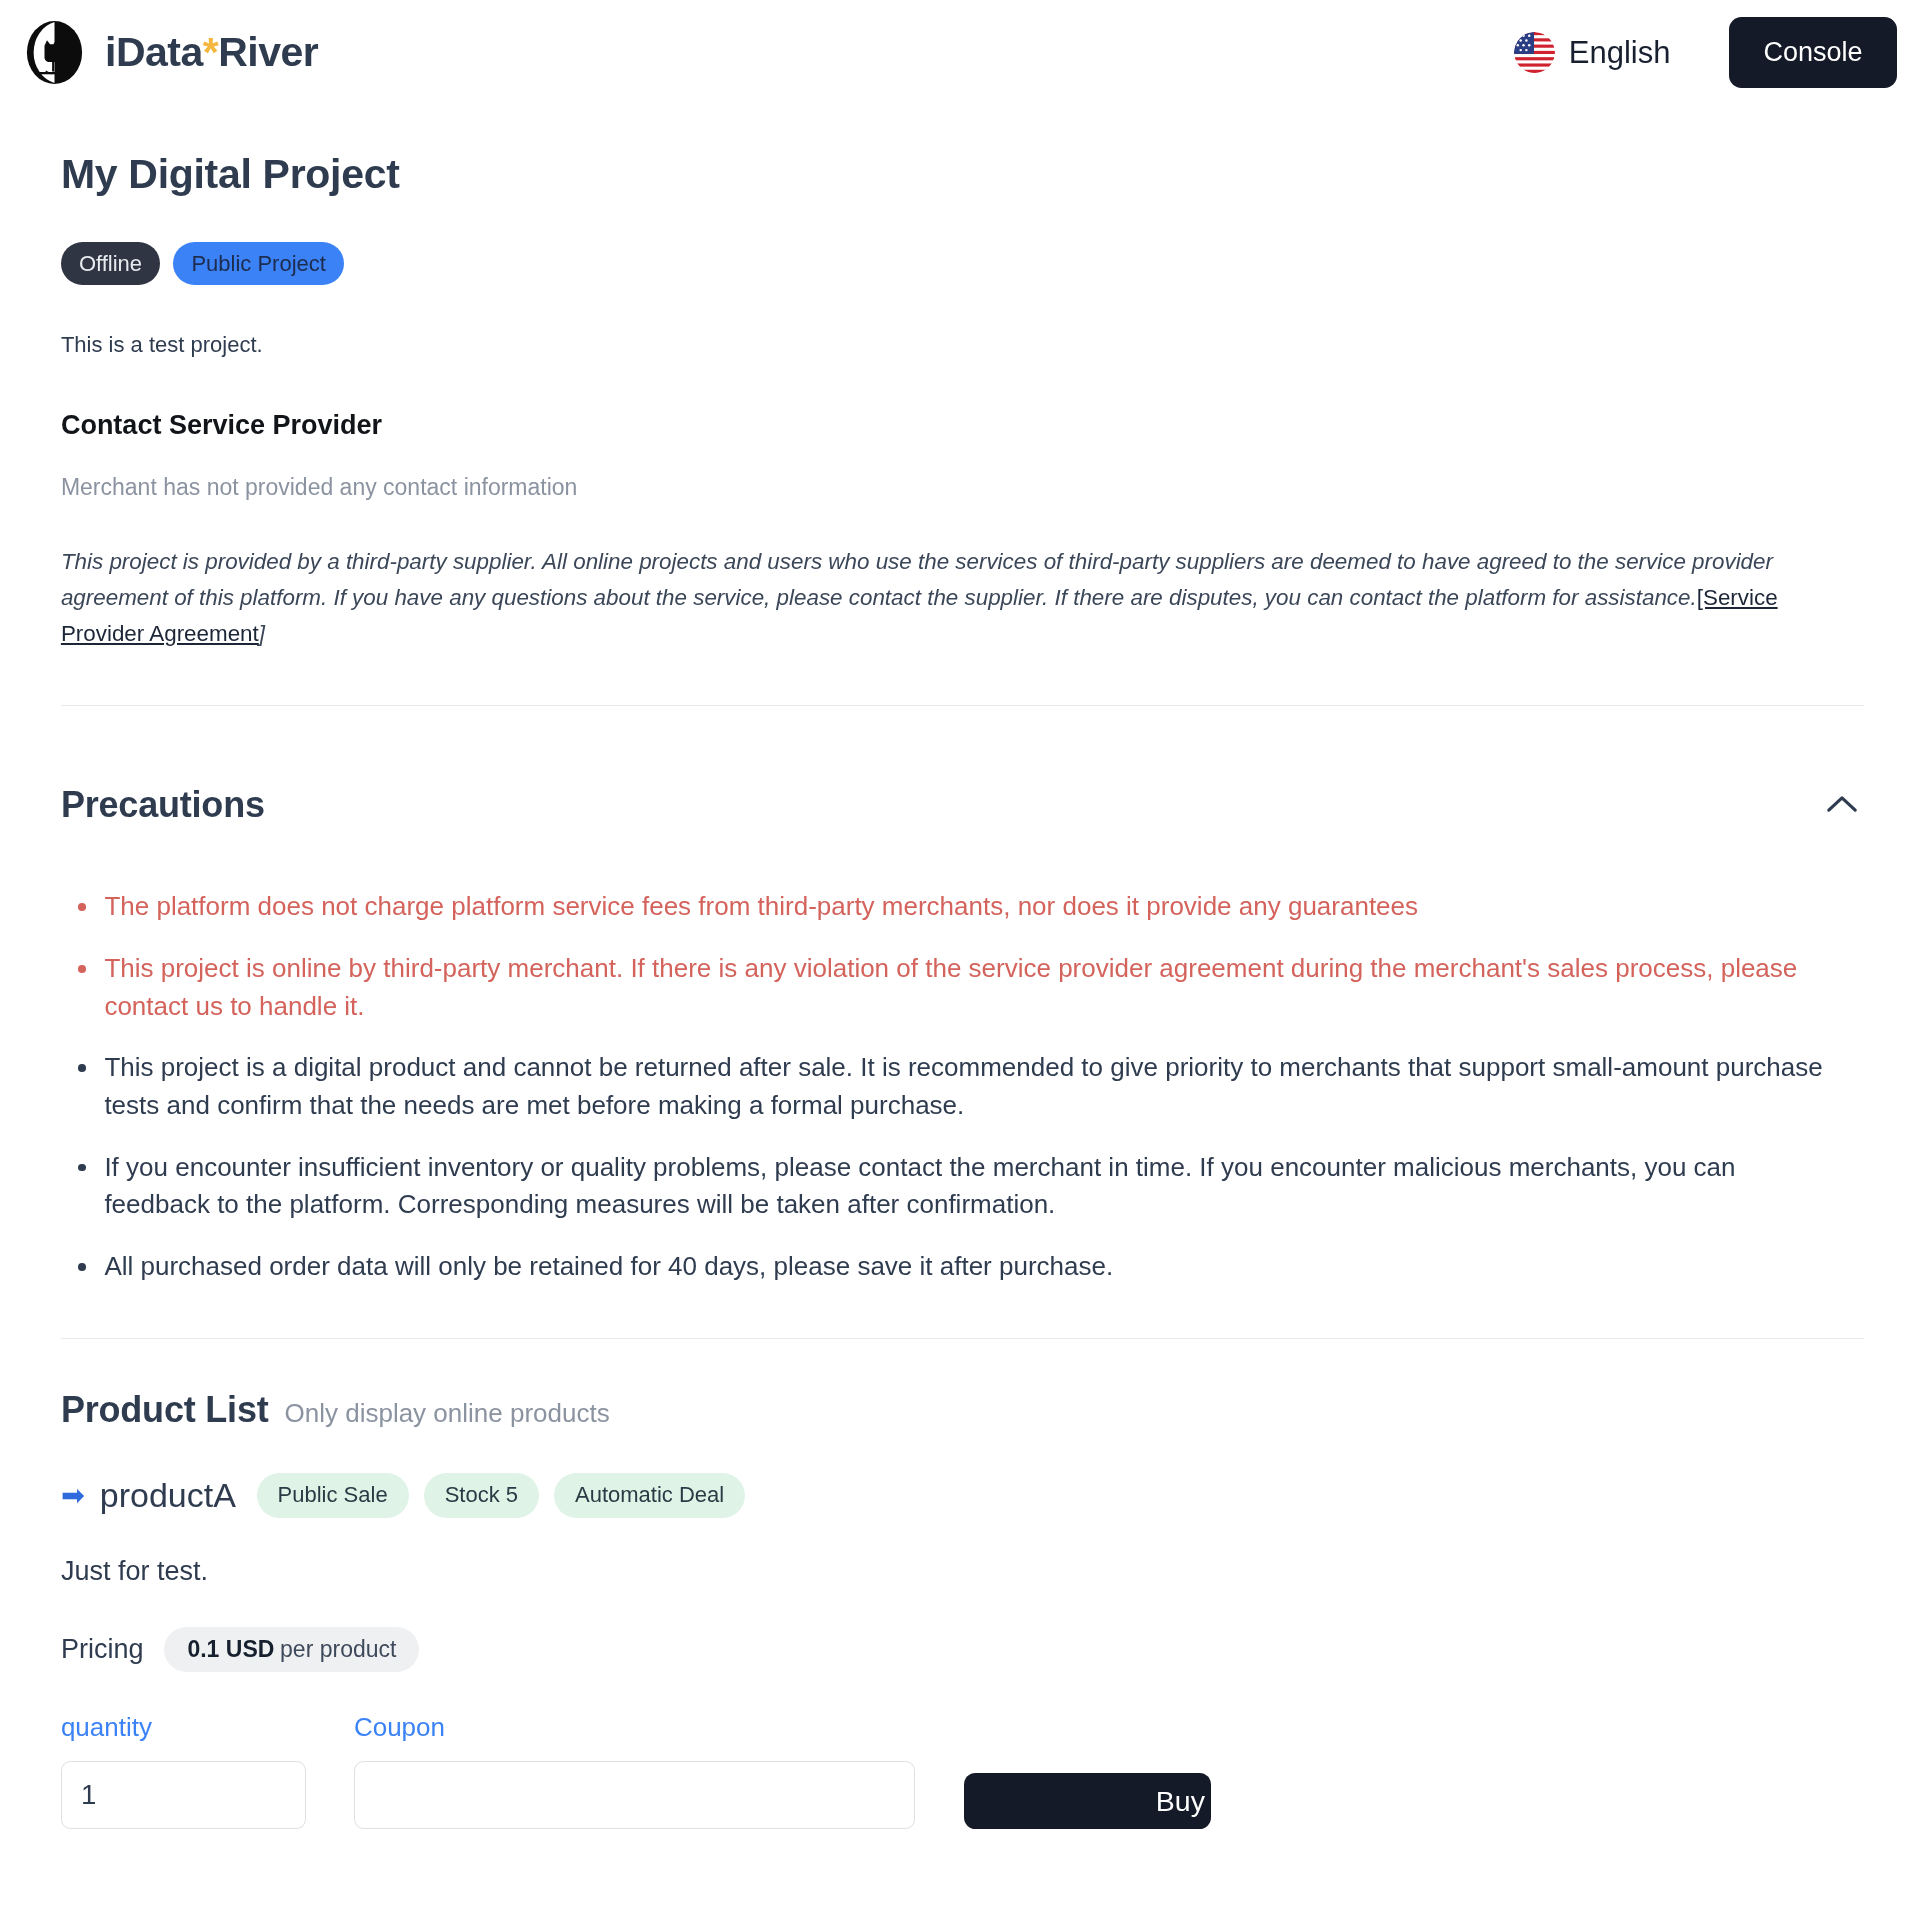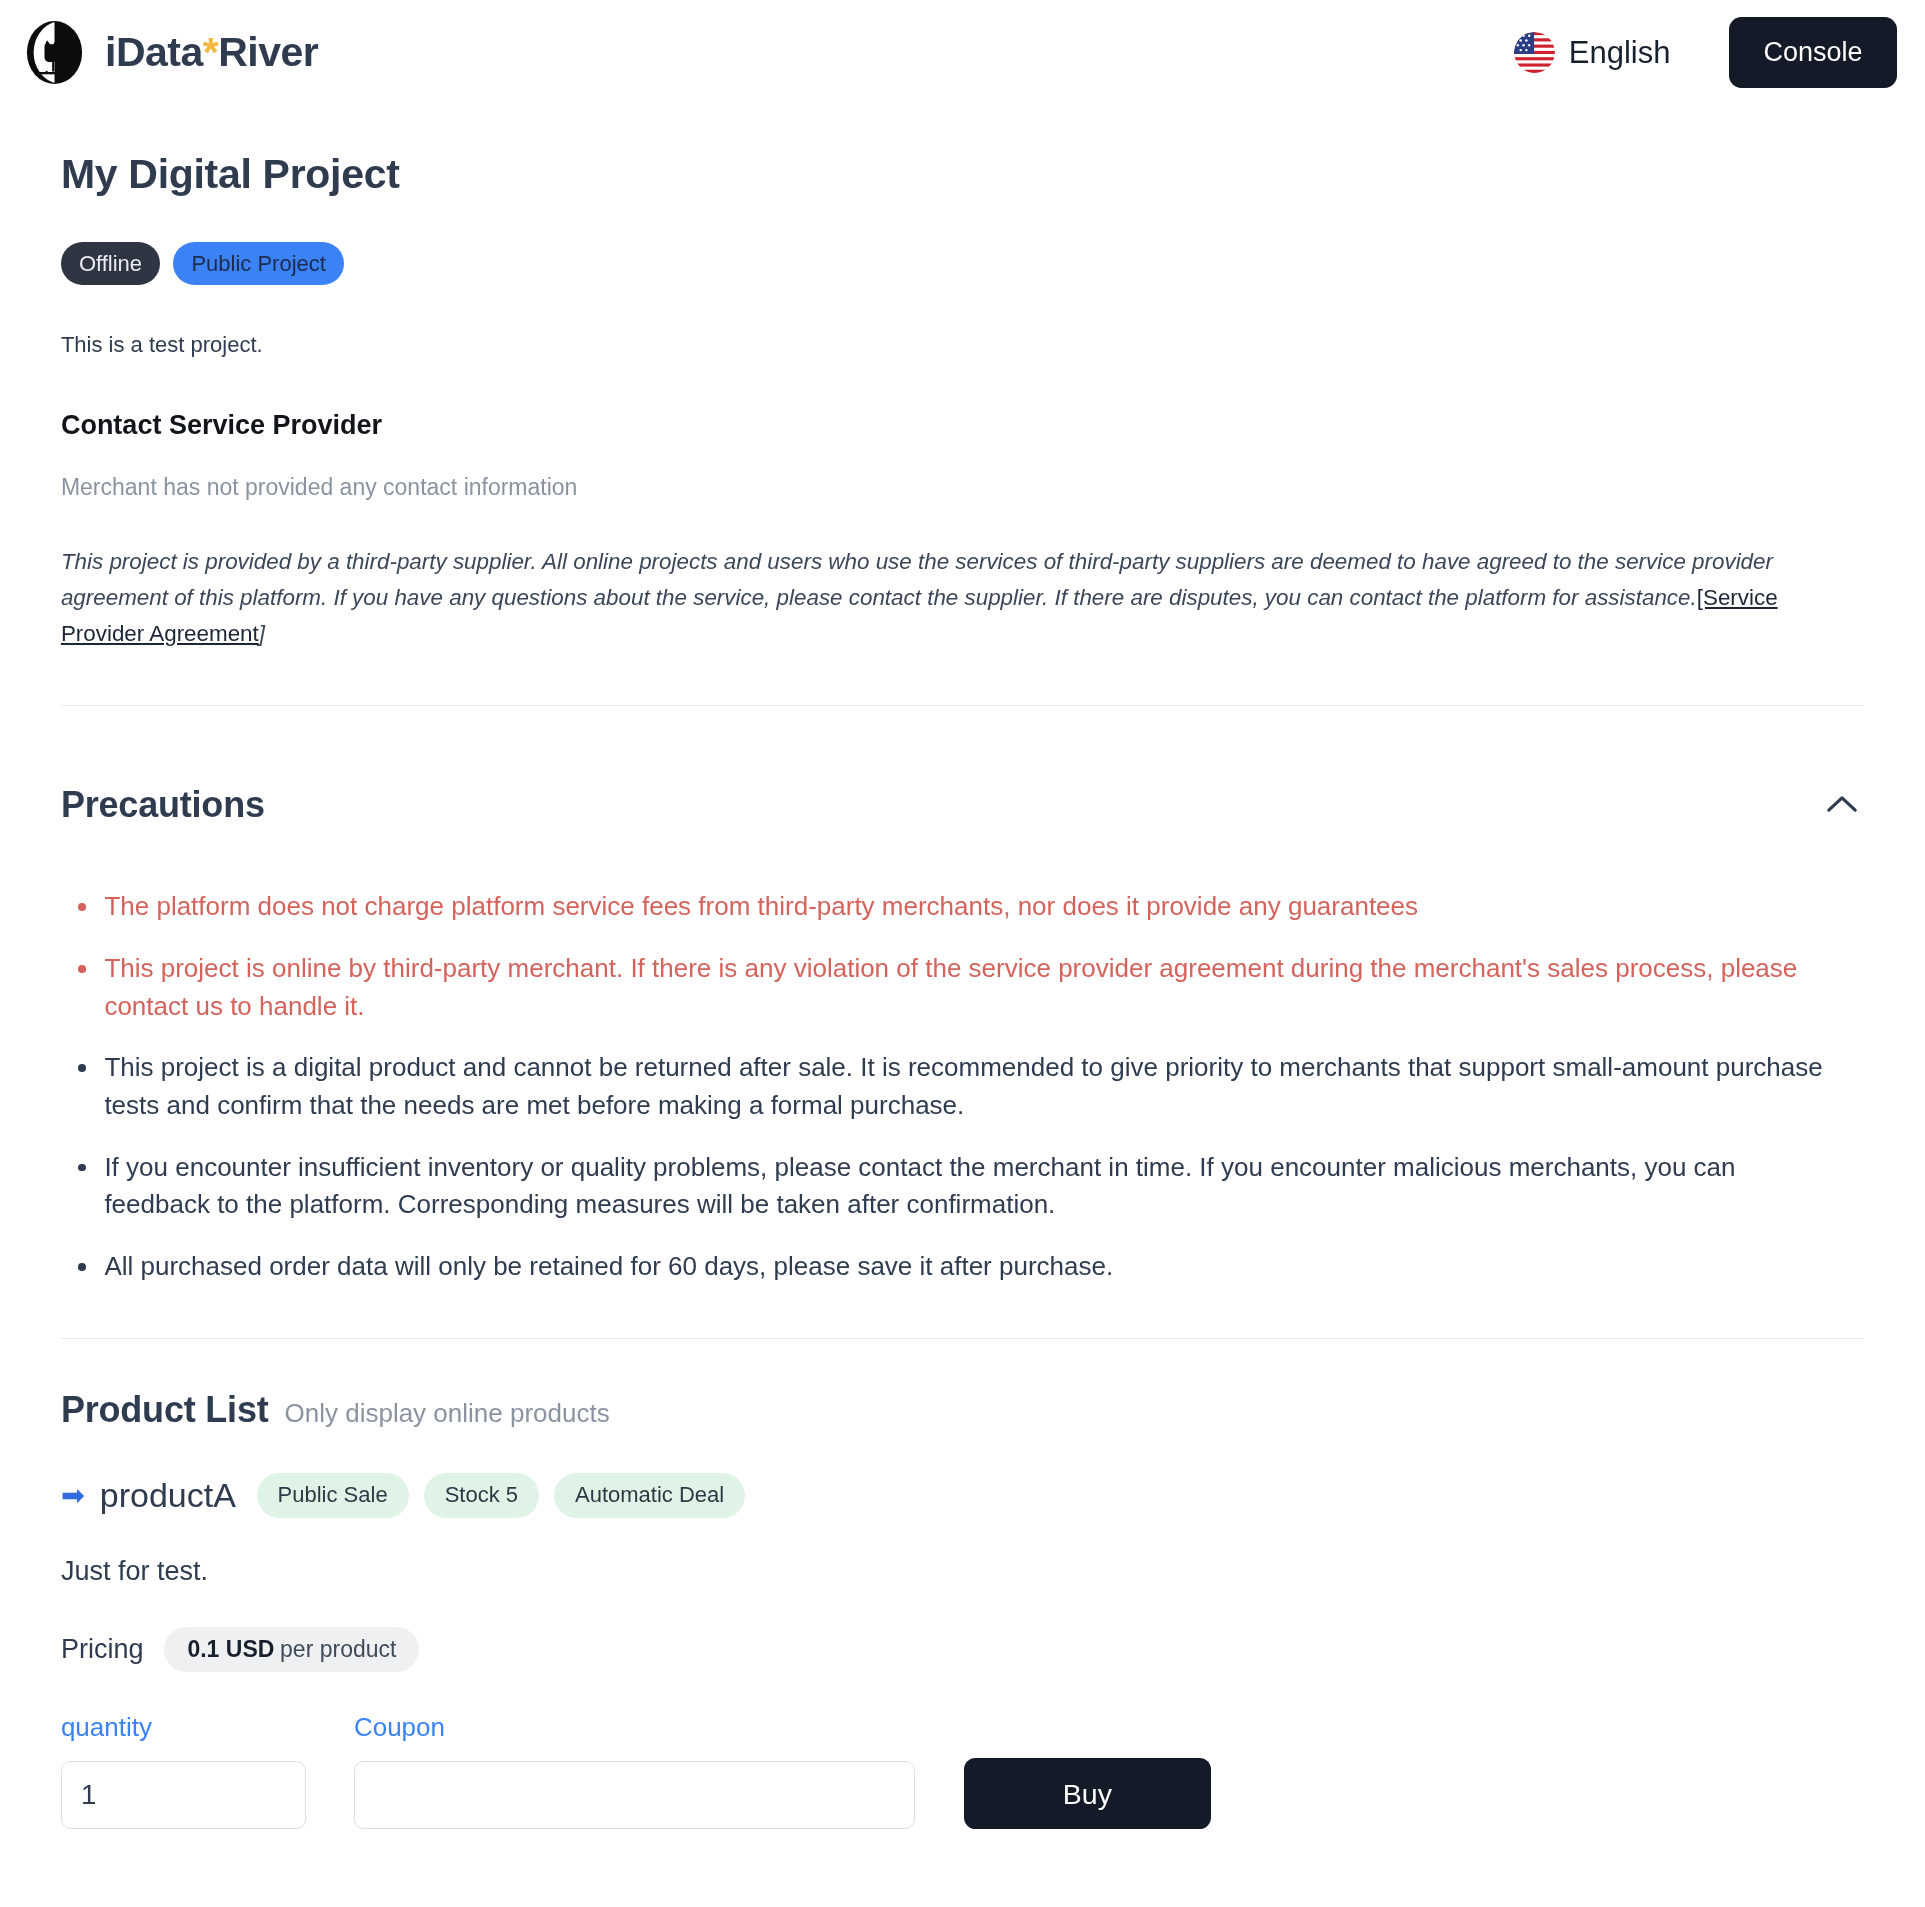--- a/index.html
+++ b/index.html
@@ -322,24 +322,25 @@
     width: 100%;
   }
   .text-input::placeholder { color: #b3b9c2; }
   .buy-btn {
     background: #141a28;
     color: #ffffff;
     border: none;
     border-radius: 11.4px;
     font-family: "Liberation Sans", sans-serif;
     font-size: 28.5px;
-    height: 71px;
+    height: 56px;
     width: 247px;
     cursor: pointer;
     line-height: 1;
+    text-align: right;
   }
 </style>
 </head>
 <body>
 
 <header class="site-header">
   <div class="brand">
     <span class="brand-logo">
       <svg viewBox="0 0 62 70" width="59" height="67" aria-hidden="true">
         <ellipse cx="31" cy="35" rx="29" ry="33" fill="#0c0c0c"></ellipse>
@@ -428,21 +429,21 @@
           </svg>
         </span>
       </button>
     </div>
 
     <ul class="precautions-list">
       <li class="warn">The platform does not charge platform service fees from third-party merchants, nor does it provide any guarantees</li>
       <li class="warn">This project is online by third-party merchant. If there is any violation of the service provider agreement during the merchant's sales process, please contact us to handle it.</li>
       <li>This project is a digital product and cannot be returned after sale. It is recommended to give priority to merchants that support small-amount purchase tests and confirm that the needs are met before making a formal purchase.</li>
       <li>If you encounter insufficient inventory or quality problems, please contact the merchant in time. If you encounter malicious merchants, you can feedback to the platform. Corresponding measures will be taken after confirmation.</li>
-      <li>All purchased order data will only be retained for 60 days, please save it after purchase.</li>
+      <li>All purchased order data will only be retained for 40 days, please save it after purchase.</li>
     </ul>
   </section>
 
   <hr class="divider">
 
   <section class="section">
     <div class="product-head">
       <span class="product-head-title">Product List</span>
       <span class="product-head-sub">Only display online products</span>
     </div>

